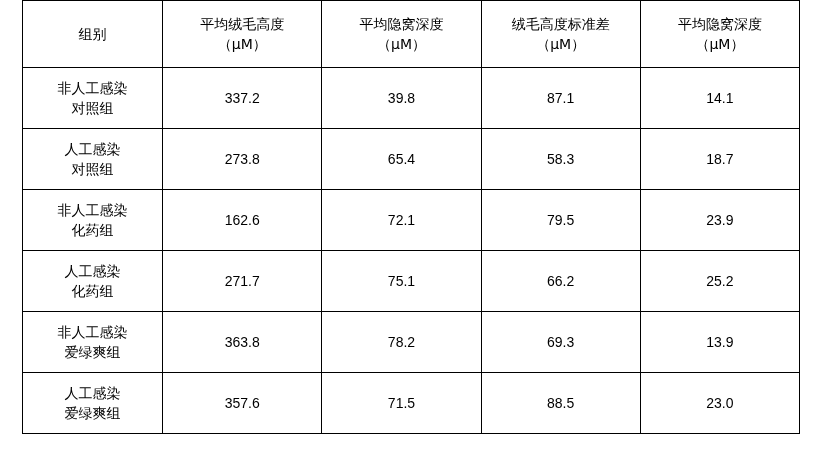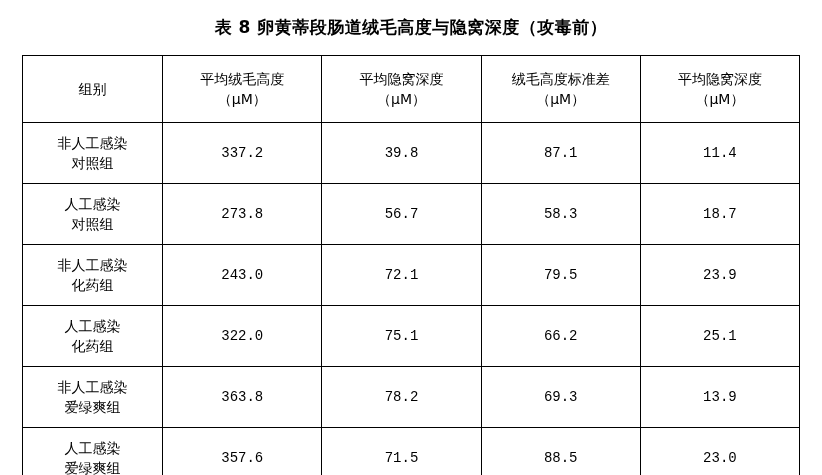--- a/index.html
+++ b/index.html
@@ -55,32 +55,31 @@
   }
   table.data-table td {
     height: 52px;
   }
   td.label-cell {
     font-size: 14px;
     line-height: 1.45;
   }
   td.value-cell {
     font-size: 14px;
-    font-family: Liberation Mono, monospace;
+    font-family: Liberation Sans, sans-serif;
   }
   .col-group { width: 140px; }
   .col-data  { width: 159px; }
   .line2 { display: block; }
 </style>
 </head>
 <body>
 
 <div class="page">
 
-  <div class="table-title">表 8   卵黄蒂段肠道绒毛高度与隐窝深度（攻毒前）</div>
 
   <div class="table-wrap">
     <table class="data-table">
       <colgroup>
         <col class="col-group">
         <col class="col-data">
         <col class="col-data">
         <col class="col-data">
         <col class="col-data">
       </colgroup>
@@ -109,51 +108,51 @@
       </thead>
       <tbody>
         <tr>
           <td class="label-cell">
             <span class="line2">非人工感染</span>
             <span class="line2">对照组</span>
           </td>
           <td class="value-cell">337.2</td>
           <td class="value-cell">39.8</td>
           <td class="value-cell">87.1</td>
-          <td class="value-cell">11.4</td>
+          <td class="value-cell">14.1</td>
         </tr>
         <tr>
           <td class="label-cell">
             <span class="line2">人工感染</span>
             <span class="line2">对照组</span>
           </td>
           <td class="value-cell">273.8</td>
-          <td class="value-cell">56.7</td>
+          <td class="value-cell">65.4</td>
           <td class="value-cell">58.3</td>
           <td class="value-cell">18.7</td>
         </tr>
         <tr>
           <td class="label-cell">
             <span class="line2">非人工感染</span>
             <span class="line2">化药组</span>
           </td>
-          <td class="value-cell">243.0</td>
+          <td class="value-cell">162.6</td>
           <td class="value-cell">72.1</td>
           <td class="value-cell">79.5</td>
           <td class="value-cell">23.9</td>
         </tr>
         <tr>
           <td class="label-cell">
             <span class="line2">人工感染</span>
             <span class="line2">化药组</span>
           </td>
-          <td class="value-cell">322.0</td>
+          <td class="value-cell">271.7</td>
           <td class="value-cell">75.1</td>
           <td class="value-cell">66.2</td>
-          <td class="value-cell">25.1</td>
+          <td class="value-cell">25.2</td>
         </tr>
         <tr>
           <td class="label-cell">
             <span class="line2">非人工感染</span>
             <span class="line2">爱绿爽组</span>
           </td>
           <td class="value-cell">363.8</td>
           <td class="value-cell">78.2</td>
           <td class="value-cell">69.3</td>
           <td class="value-cell">13.9</td>

